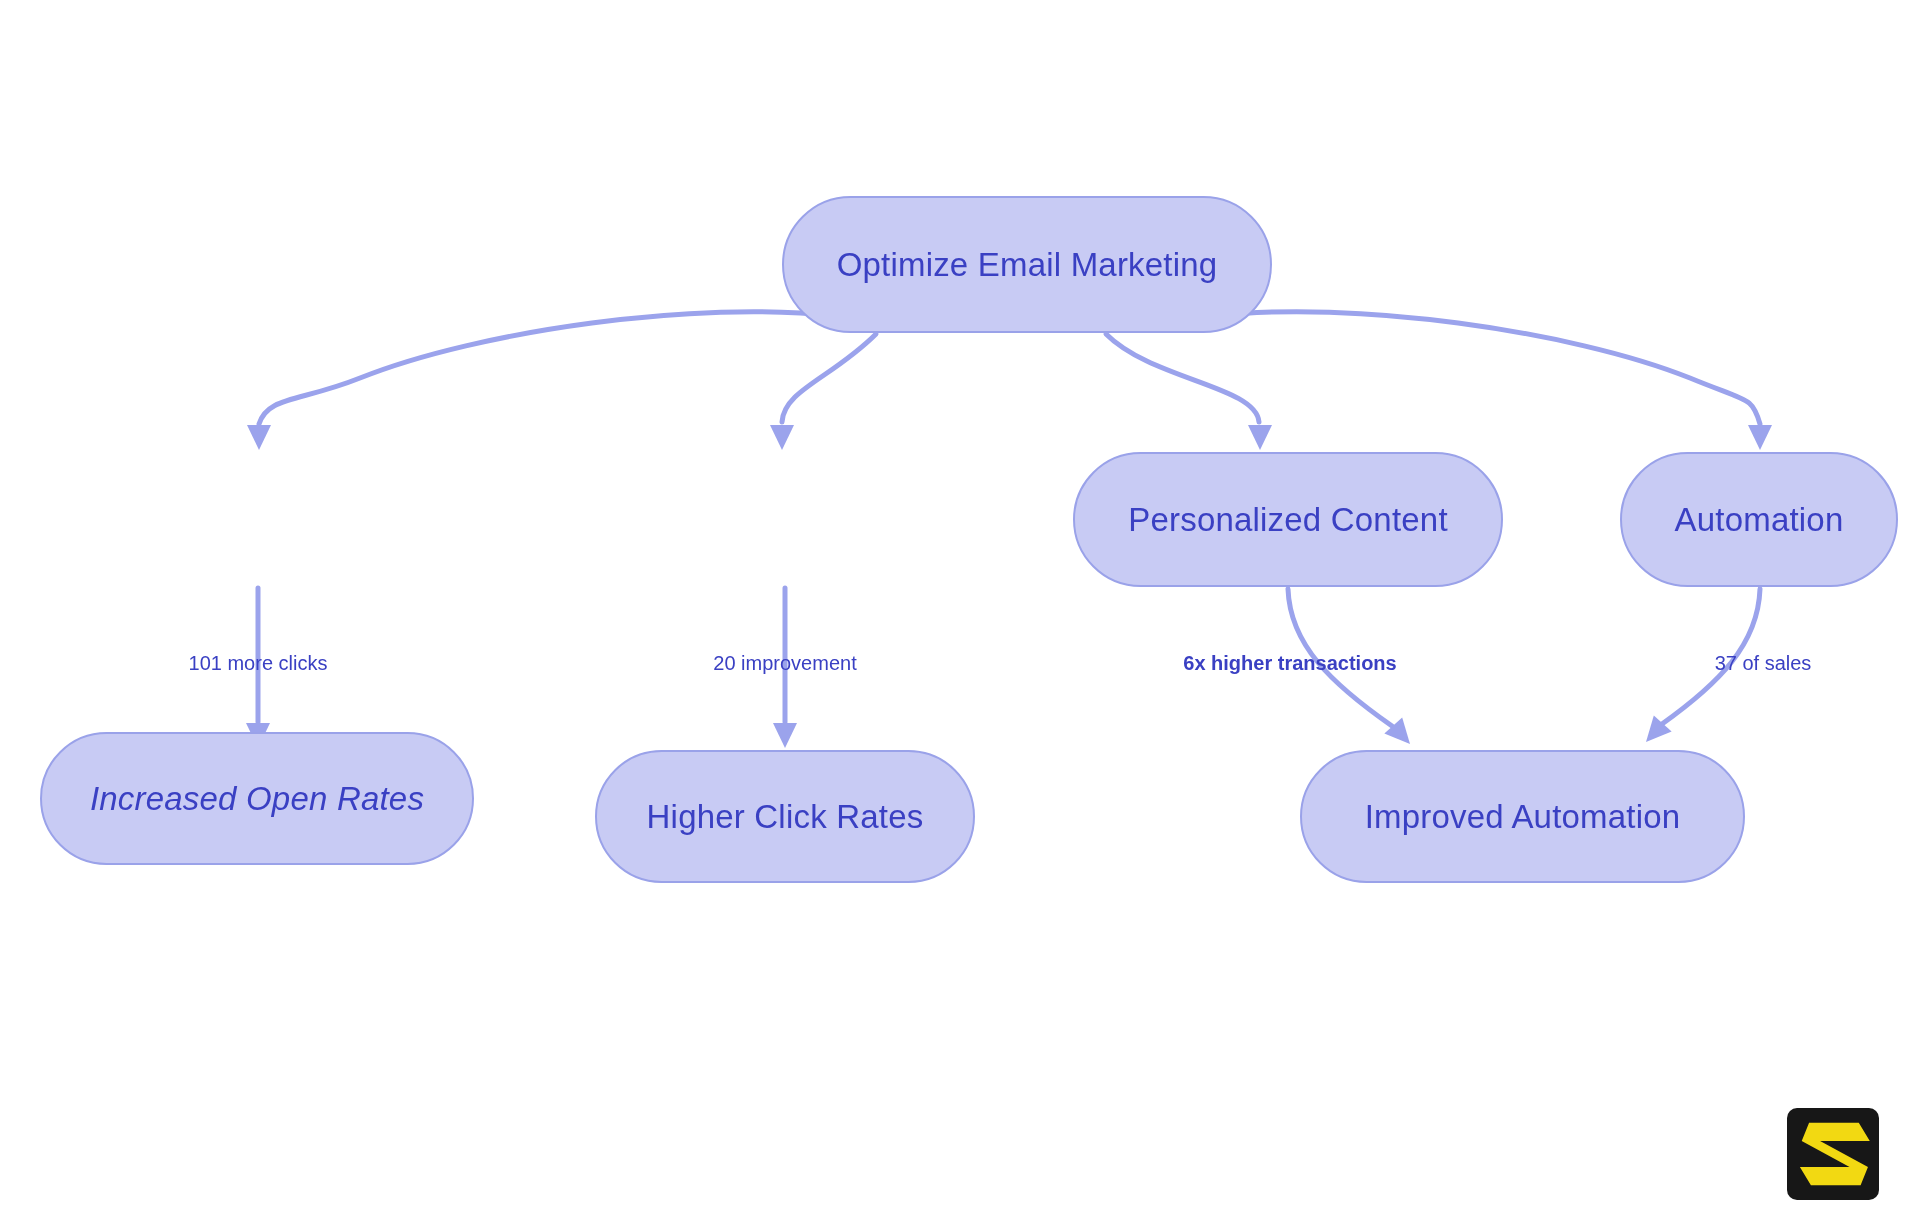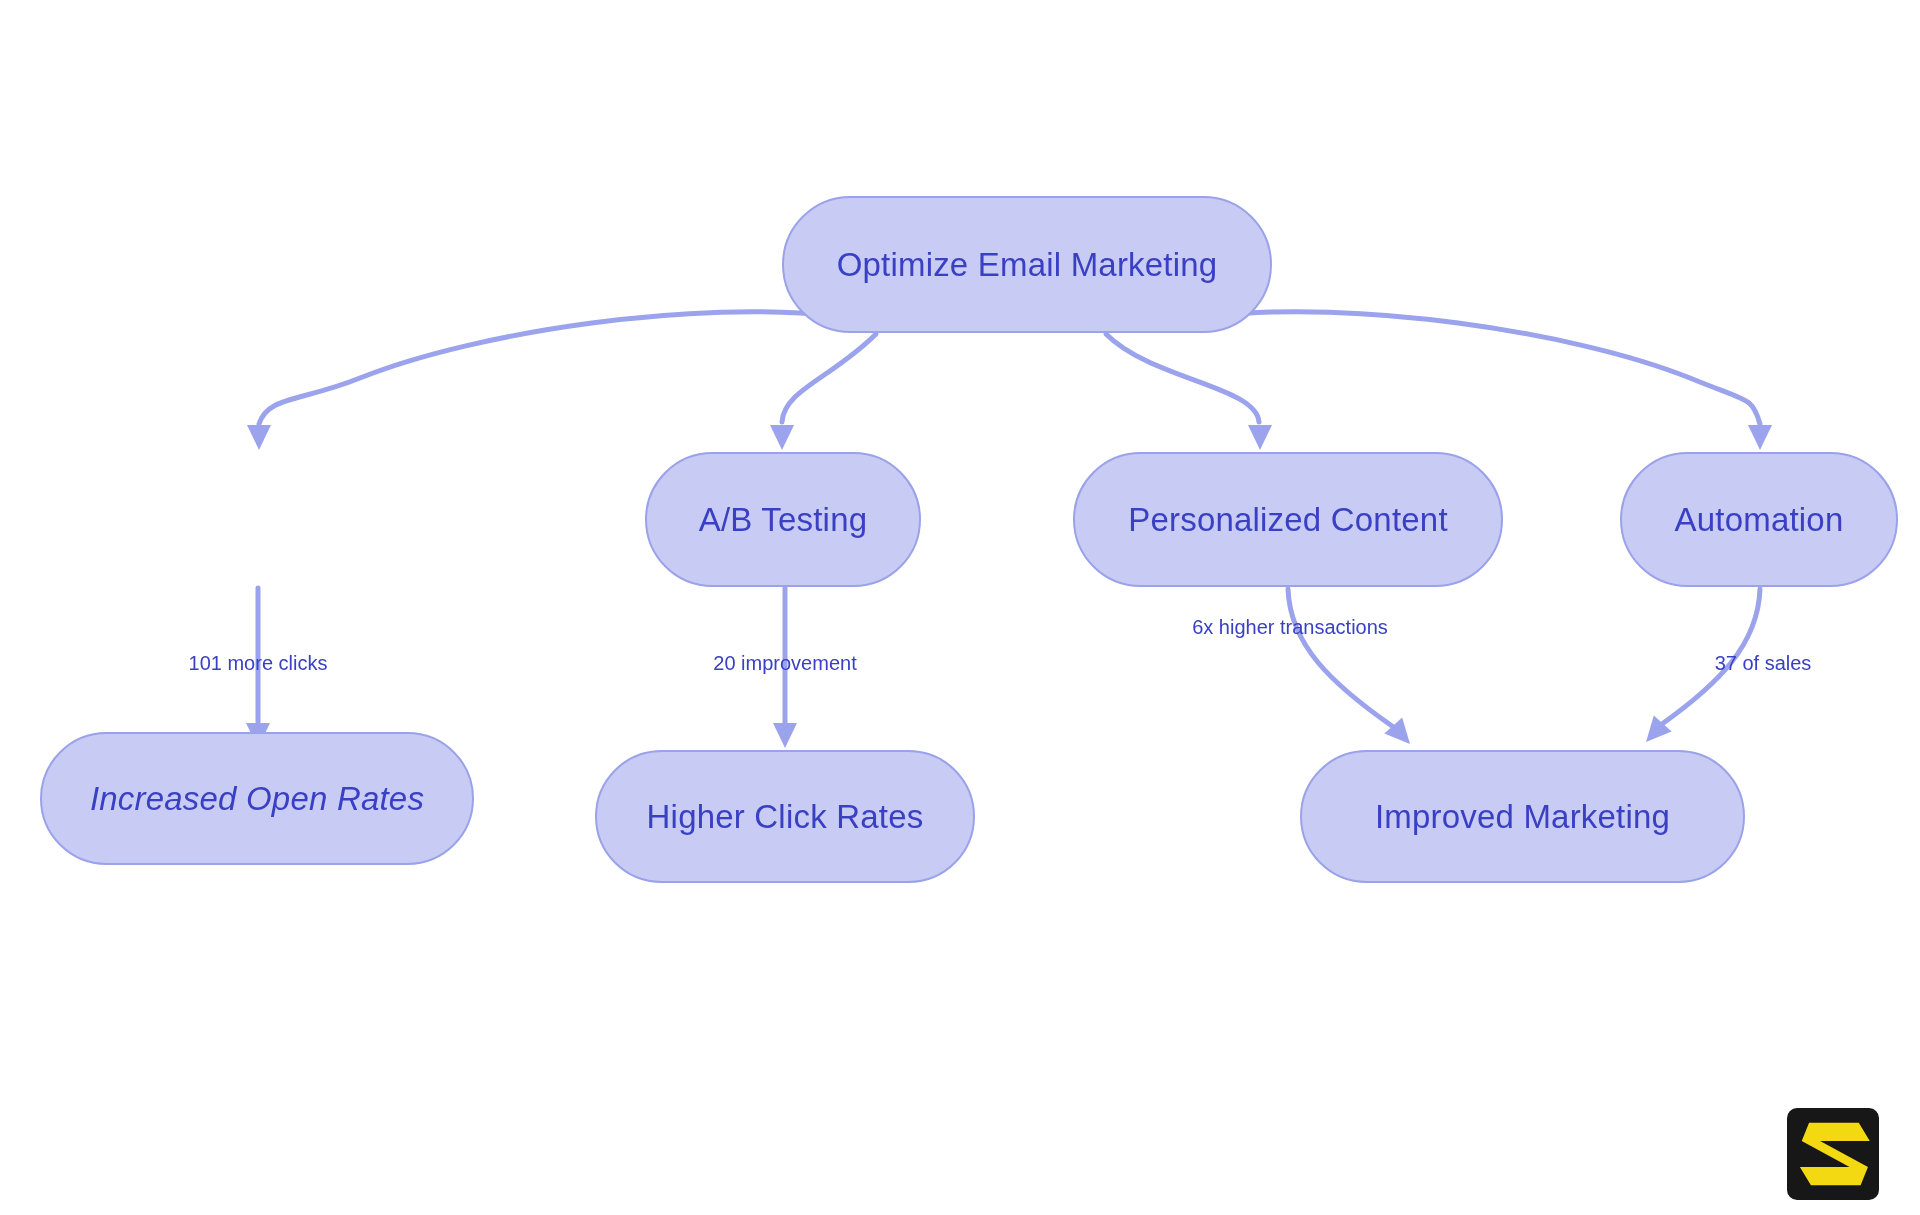--- a/index.html
+++ b/index.html
@@ -77,47 +77,44 @@
       <polygon points="-12,-25 12,-25 0,0" transform="translate(1410,744) rotate(-42)"></polygon>
       <polygon points="-12,-25 12,-25 0,0" transform="translate(1646,742) rotate(42)"></polygon>
     </g>
   </svg>
 
   <div class="node" style="left:782px; top:196px; width:490px; height:137px;">
     <span>Optimize Email Marketing</span>
   </div>
 
 
-  <div class="node" style="left:645px; top:452px; width:276px; height:135px;">
-    <span>A/B Testing</span>
-  </div>
 
   <div class="node" style="left:1073px; top:452px; width:430px; height:135px;">
     <span>Personalized Content</span>
   </div>
 
   <div class="node" style="left:1620px; top:452px; width:278px; height:135px;">
     <span>Automation</span>
   </div>
 
   <div class="node" style="left:40px; top:732px; width:434px; height:133px;font-style:italic;">
     <span>Increased Open Rates</span>
   </div>
 
   <div class="node" style="left:595px; top:750px; width:380px; height:133px;">
     <span>Higher Click Rates</span>
   </div>
 
   <div class="node" style="left:1300px; top:750px; width:445px; height:133px;">
-    <span>Improved Marketing</span>
+    <span>Improved Automation</span>
   </div>
 
   <div class="edge-label" style="left:258px; top:652px;">101 more clicks</div>
   <div class="edge-label" style="left:785px; top:652px;">20 improvement</div>
-  <div class="edge-label" style="left:1290px; top:616px;">6x higher transactions</div>
+  <div class="edge-label" style="left:1290px; top:652px;font-weight:bold;">6x higher transactions</div>
   <div class="edge-label" style="left:1763px; top:652px;text-align:center;">37 of sales</div>
 
   <div class="logo-badge">
     <svg width="92" height="92" viewBox="0 0 100 100">
       <path fill="#f2d912" d="M24 16 L78 16 L90 36 L16 36 Z
                M16 36 L36 36 L88 64 L68 64 Z
                M80 84 L26 84 L14 64 L88 64 Z"></path>
     </svg>
   </div>
 

